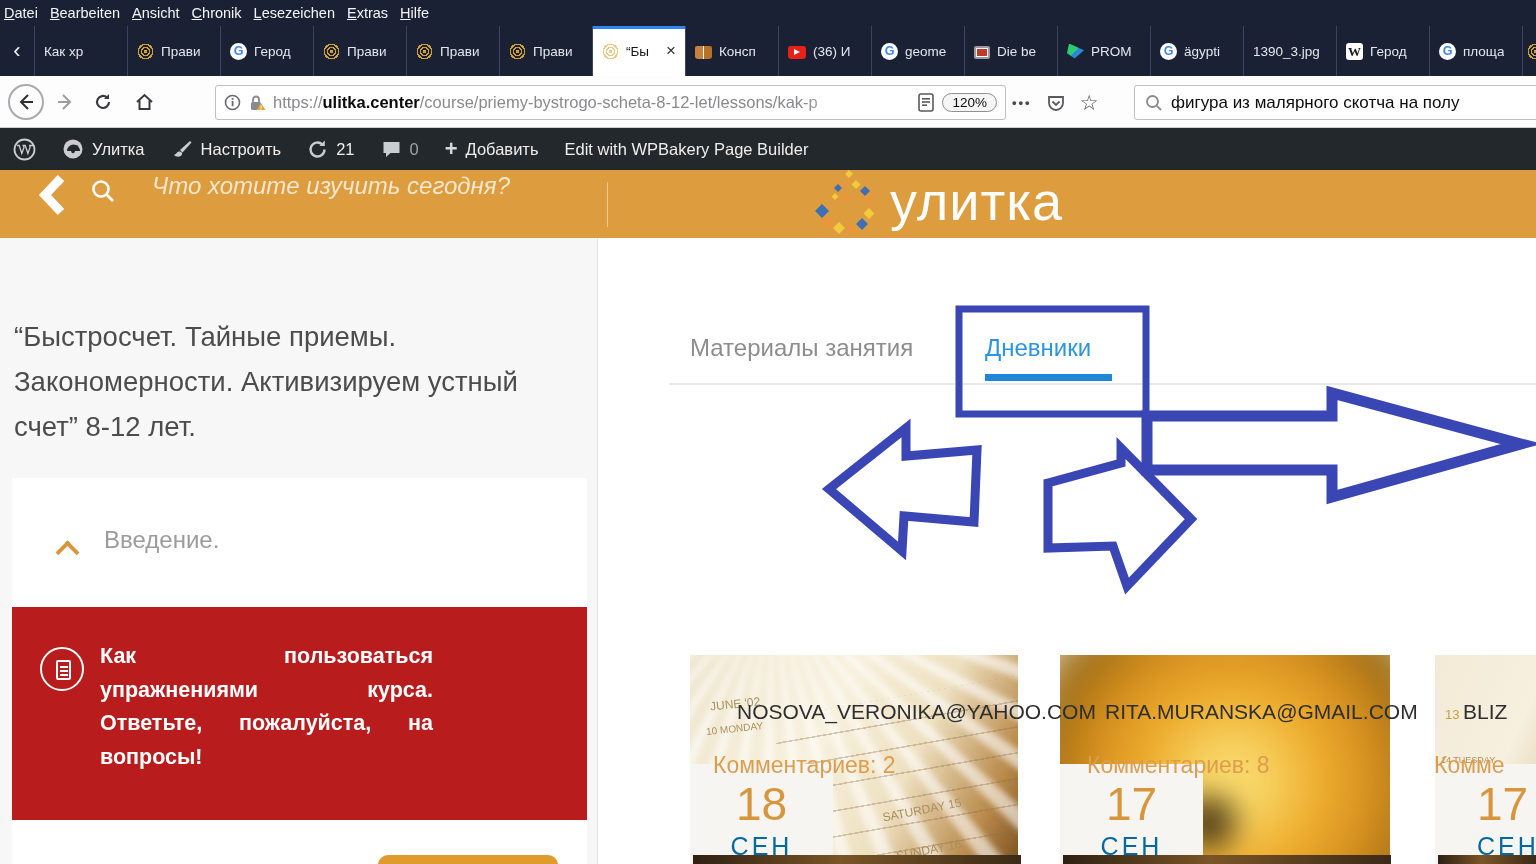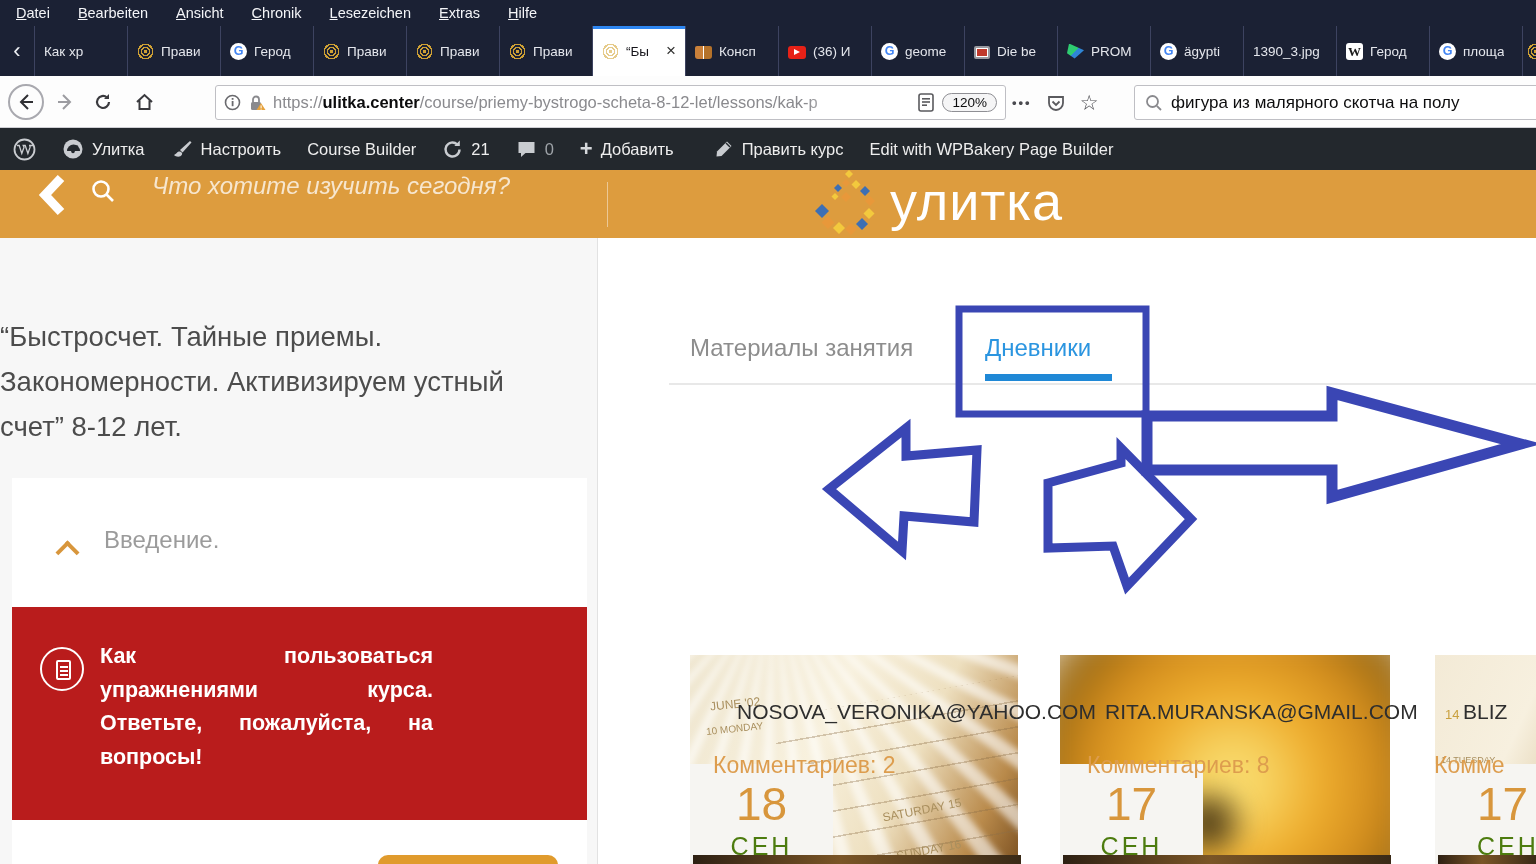--- a/index.html
+++ b/index.html
@@ -1,21 +1,21 @@
 <!DOCTYPE html>
 <html><head>
 <meta charset="utf-8">
 <style>
 * { margin:0; padding:0; box-sizing:border-box; }
 html,body { width:1536px; height:864px; overflow:hidden; }
 body { font-family:"Liberation Sans","DejaVu Sans",sans-serif; }
 #screen { position:relative; width:1536px; height:864px; background:#fff; overflow:hidden; }
 
 
-.menubar { position:absolute; left:0; top:0; width:1536px; height:26px; background:#1b2134; display:flex; align-items:center; gap:28px; padding-left:16px; }
+.menubar { position:absolute; left:0; top:0; width:1536px; height:26px; background:#1b2134; display:flex; align-items:center; gap:12px; padding-left:4px; }
 .mi { color:#f4f5f8; font-size:14.5px; display:inline-block; }
 .mi::first-letter { text-decoration:underline; }
 
 
 .tabstrip { position:absolute; left:0; top:26px; width:1536px; height:50px; background:#1b2134; display:flex; align-items:stretch; }
 .tabscroll { width:36px; display:flex; align-items:center; justify-content:center; color:#eef0f4; font-size:22px; }
 .tab { position:relative; width:93px; flex:none; display:flex; align-items:center; gap:7px; padding:0 9px; border-left:1px solid #3d4360; color:#e4e6ec; font-size:13.5px; white-space:nowrap; overflow:hidden; }
 .tab:first-of-type { border-left:none; }
 .tab .lbl { overflow:hidden; }
 .tab.active { background:#fff; color:#15141a; }
@@ -71,21 +71,21 @@
 .sh-input { position:absolute; left:152px; top:2px; width:430px; background:transparent; border:none; outline:none; font-size:24px; font-style:italic; color:rgba(255,255,255,.85); font-family:inherit; }
 .sh-input::placeholder { color:rgba(255,255,255,.75); }
 .sh-divider { position:absolute; left:607px; top:12px; width:1px; height:45px; background:rgba(255,255,255,.45); }
 .sh-logo { position:absolute; left:812px; top:-6px; display:flex; align-items:center; }
 .sh-logo-text { color:#fff; font-size:54px; letter-spacing:1px; margin-left:10px; }
 
 
 .content { position:absolute; left:0; top:238px; width:1536px; height:626px; background:#fff; }
 .sidebar { position:absolute; left:0; top:0; width:598px; height:626px; background:#f7f7f7; border-right:1px solid #e2e2e2; }
 .breadcrumb { position:absolute; left:16px; top:44px; font-size:21px; color:#b5b5b5; }
-.course-title { position:absolute; left:0; top:76px; width:505px; font-size:27.5px; line-height:45px; color:#4c4c4c; }
+.course-title { position:absolute; left:14px; top:76px; width:505px; font-size:27.5px; line-height:45px; color:#4c4c4c; }
 .side-card { position:absolute; left:12px; top:240px; width:575px; height:386px; background:#fff; }
 .chev-up { position:absolute; left:45px; top:60px; width:22px; height:22px; }
 .chev-up::before { content:""; position:absolute; left:2px; top:6px; width:13px; height:13px; border-left:4px solid #d8963c; border-top:4px solid #d8963c; transform:rotate(45deg); }
 .section-title { position:absolute; left:92px; top:48px; font-size:24px; color:#9b9b9b; }
 .lesson-block { position:absolute; left:0; top:129px; width:575px; height:213px; background:#b91c1c; }
 .doc-circle { position:absolute; left:28px; top:40px; width:44px; height:44px; border:2px solid #fff; border-radius:50%; }
 .doc-glyph { position:absolute; left:14px; top:11px; width:15px; height:20px; border:2px solid #fff; border-radius:2px; }
 .doc-glyph::before { content:""; position:absolute; left:1.5px; top:4px; width:8px; height:1.8px; background:#fff; box-shadow:0 4px 0 #fff, 0 8px 0 #fff; }
 .lesson-text { position:absolute; left:88px; top:33px; width:333px; font-size:21.5px; font-weight:bold; color:#fff; line-height:33.5px; text-align:justify; }
 .side-btn { position:absolute; left:366px; top:377px; width:180px; height:24px; background:#e09b2d; border-radius:10px 10px 0 0; }
@@ -105,21 +105,21 @@
 .img-diary .rays { position:absolute; inset:-20px; background:repeating-conic-gradient(from 95deg at 28% -18%, rgba(255,255,255,0) 0 5deg, rgba(255,255,255,.6) 5deg 8deg); filter:blur(3px); }
 .img-diary .pagelines { position:absolute; right:-30px; top:40px; width:260px; height:210px; background:repeating-linear-gradient(to bottom, transparent 0 24px, rgba(140,110,70,.35) 24px 25.5px); transform:rotate(-10deg); }
 .img-diary .floor { position:absolute; left:0; bottom:0; width:100%; height:34px; background:linear-gradient(to top,#5e3a14,rgba(94,58,20,0)); }
 .imgtxt { position:absolute; color:#a98f5e; font-size:11px; white-space:nowrap; }
 .img-blur-wrap { background:#fff; }
 .img-blur { position:absolute; inset:-28px; background:radial-gradient(circle at 52% 52%, #f8d96b 0 10%, #efae2e 34%, #d28c1d 58%, #9a6a14 76%, #ffffff 98%); filter:blur(16px); }
 .img-blur2 { position:absolute; left:30%; top:55%; width:30%; height:30%; background:radial-gradient(circle,#3a2b10,rgba(58,43,16,0) 70%); filter:blur(10px); }
 .img-diary-light { background:linear-gradient(115deg,#f3ead6 0%,#f7f0df 55%,#e7d9bc 80%,#caa36a 100%); }
 .date-badge { position:absolute; top:526px; height:131px; background:#f6f5f2; text-align:center; }
 .date-day { font-size:46px; font-weight:500; color:#d8963c; margin-top:16px; line-height:1.05; }
-.date-month { font-size:25px; color:#4d7c0f; letter-spacing:3px; margin-top:4px; }
+.date-month { font-size:25px; color:#0369a1; letter-spacing:3px; margin-top:4px; }
 .card-email { position:absolute; top:462px; font-size:21px; color:#2e2e2e; white-space:nowrap; background:transparent; }
 .card-comments { position:absolute; top:514px; font-size:23px; color:#dd9d4e; white-space:nowrap; }
 .row2-strip { position:absolute; top:617px; height:9px; background:linear-gradient(90deg,#2e2013,#7a5526 45%,#3a2a17); }
 
 
 .annot { position:absolute; left:0; top:0; width:1536px; height:864px; pointer-events:none; z-index:60; }
 </style>
 </head>
 <body>
 
@@ -288,51 +288,39 @@
     <div class="ab-item">
       <span class="ab-ico">
           <svg width="22" height="22" viewBox="0 0 22 22">
             <path d="M19 3 L9 12 L11.5 14.5 L20.5 4.5 z" fill="#c9ccd0"></path>
             <path d="M8.5 13.5 c-2.5 0 -3 2.5 -5.5 3.5 c2 2 6.5 2.5 8 -.5 c.7-1.4 -.8-3 -2.5-3z" fill="#c9ccd0"></path>
           </svg>
         </span>
       <span>Настроить</span>
     </div>
     <div class="ab-item">
-      <span>Course Builder</span>
-    </div>
-    <div class="ab-item">
       <span class="ab-ico">
           <svg width="21" height="21" viewBox="0 0 21 21">
             <path d="M17.5 10.5 a7 7 0 1 1 -2.3 -5.2" stroke="#c9ccd0" stroke-width="2.4" fill="none"></path>
             <path d="M17.8 1.5 v5.5 h-5.5 z" fill="#c9ccd0"></path>
           </svg>
         </span>
       <span>21</span>
     </div>
     <div class="ab-item">
       <span class="ab-ico">
           <svg width="21" height="21" viewBox="0 0 21 21">
             <path d="M2.5 3 h16 v11 h-9 l-4.5 4 v-4 h-2.5 z" fill="#c9ccd0"></path>
           </svg>
         </span>
       <span class="ab-muted">0</span>
     </div>
     <div class="ab-item">
       <span class="ab-plus">+</span>
       <span>Добавить</span>
-    </div>
-    <div class="ab-item" style="margin-left:14px">
-      <span class="ab-ico">
-          <svg width="20" height="20" viewBox="0 0 20 20">
-            <path d="M13 2.5 L17.5 7 L7.5 17 L2.5 17.5 L3 12.5 z" fill="#c9ccd0"></path>
-            <path d="M12 4 L16 8" stroke="#23282d" stroke-width="1.4"></path>
-          </svg>
-        </span>
-      <span>Править курс</span>
     </div>
     <div class="ab-item">
       <span>Edit with WPBakery Page Builder</span>
     </div>
   </div>
 
   <div class="siteheader">
     <div class="sh-back">
       <svg width="30" height="42" viewBox="0 0 30 42">
           <path d="M24 4 L8 21 L24 38" stroke="#fff" stroke-width="9" fill="none"></path>
@@ -402,21 +390,21 @@
         <div class="floor"></div>
       </div>
 
       <div class="card-img img-blur-wrap" style="left:462px; width:330px;">
         <div class="img-blur"></div>
         <div class="img-blur2"></div>
       </div>
 
       <div class="card-img img-diary-light" style="left:837px; width:101px;">
         <div class="pagelines" style="right:-120px; top:50px; transform:rotate(-4deg);"></div>
-        <span class="imgtxt" style="left:10px; top:52px; color:#c9a03f; font-size:13px;">14</span>
+        <span class="imgtxt" style="left:10px; top:52px; color:#c9a03f; font-size:13px;">13</span>
         <span class="imgtxt" style="left:6px; top:100px; font-size:9px;">14 TUESDAY</span>
       </div>
 
       <div class="date-badge" style="left:92px; width:143px;">
         <div class="date-day">18</div>
         <div class="date-month">СЕН</div>
       </div>
       <div class="date-badge" style="left:462px; width:143px;">
         <div class="date-day">17</div>
         <div class="date-month">СЕН</div>

